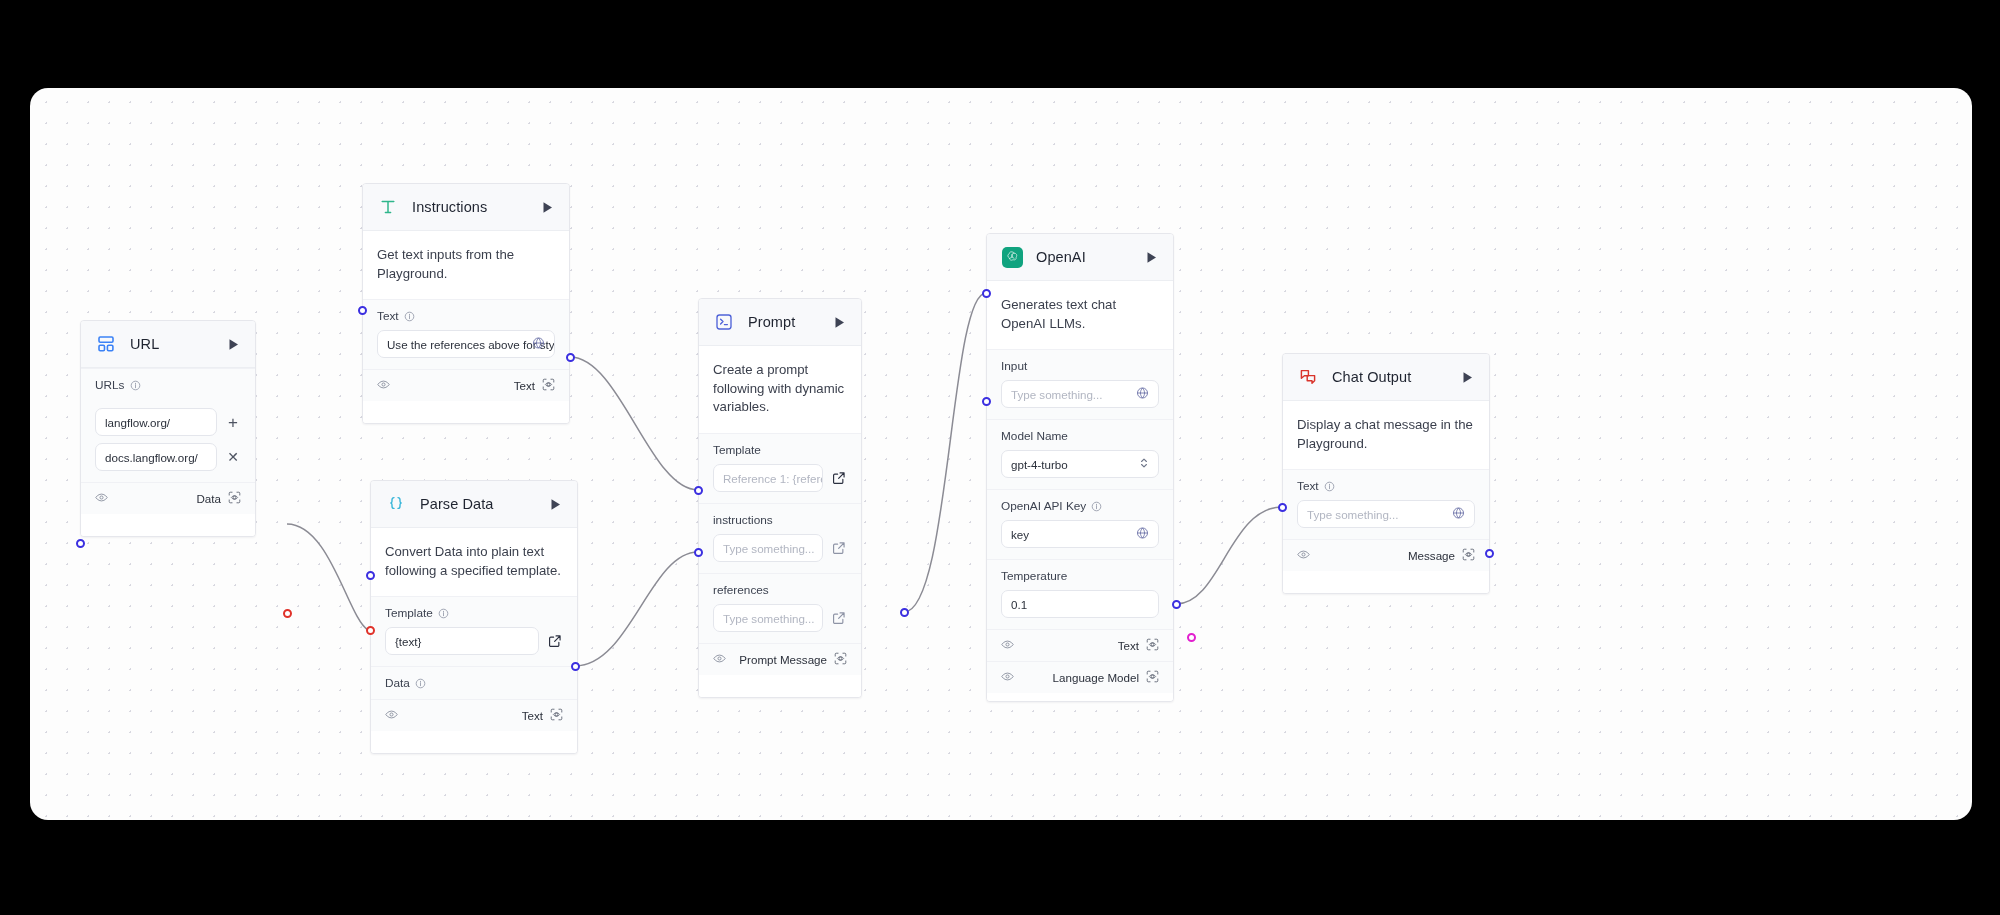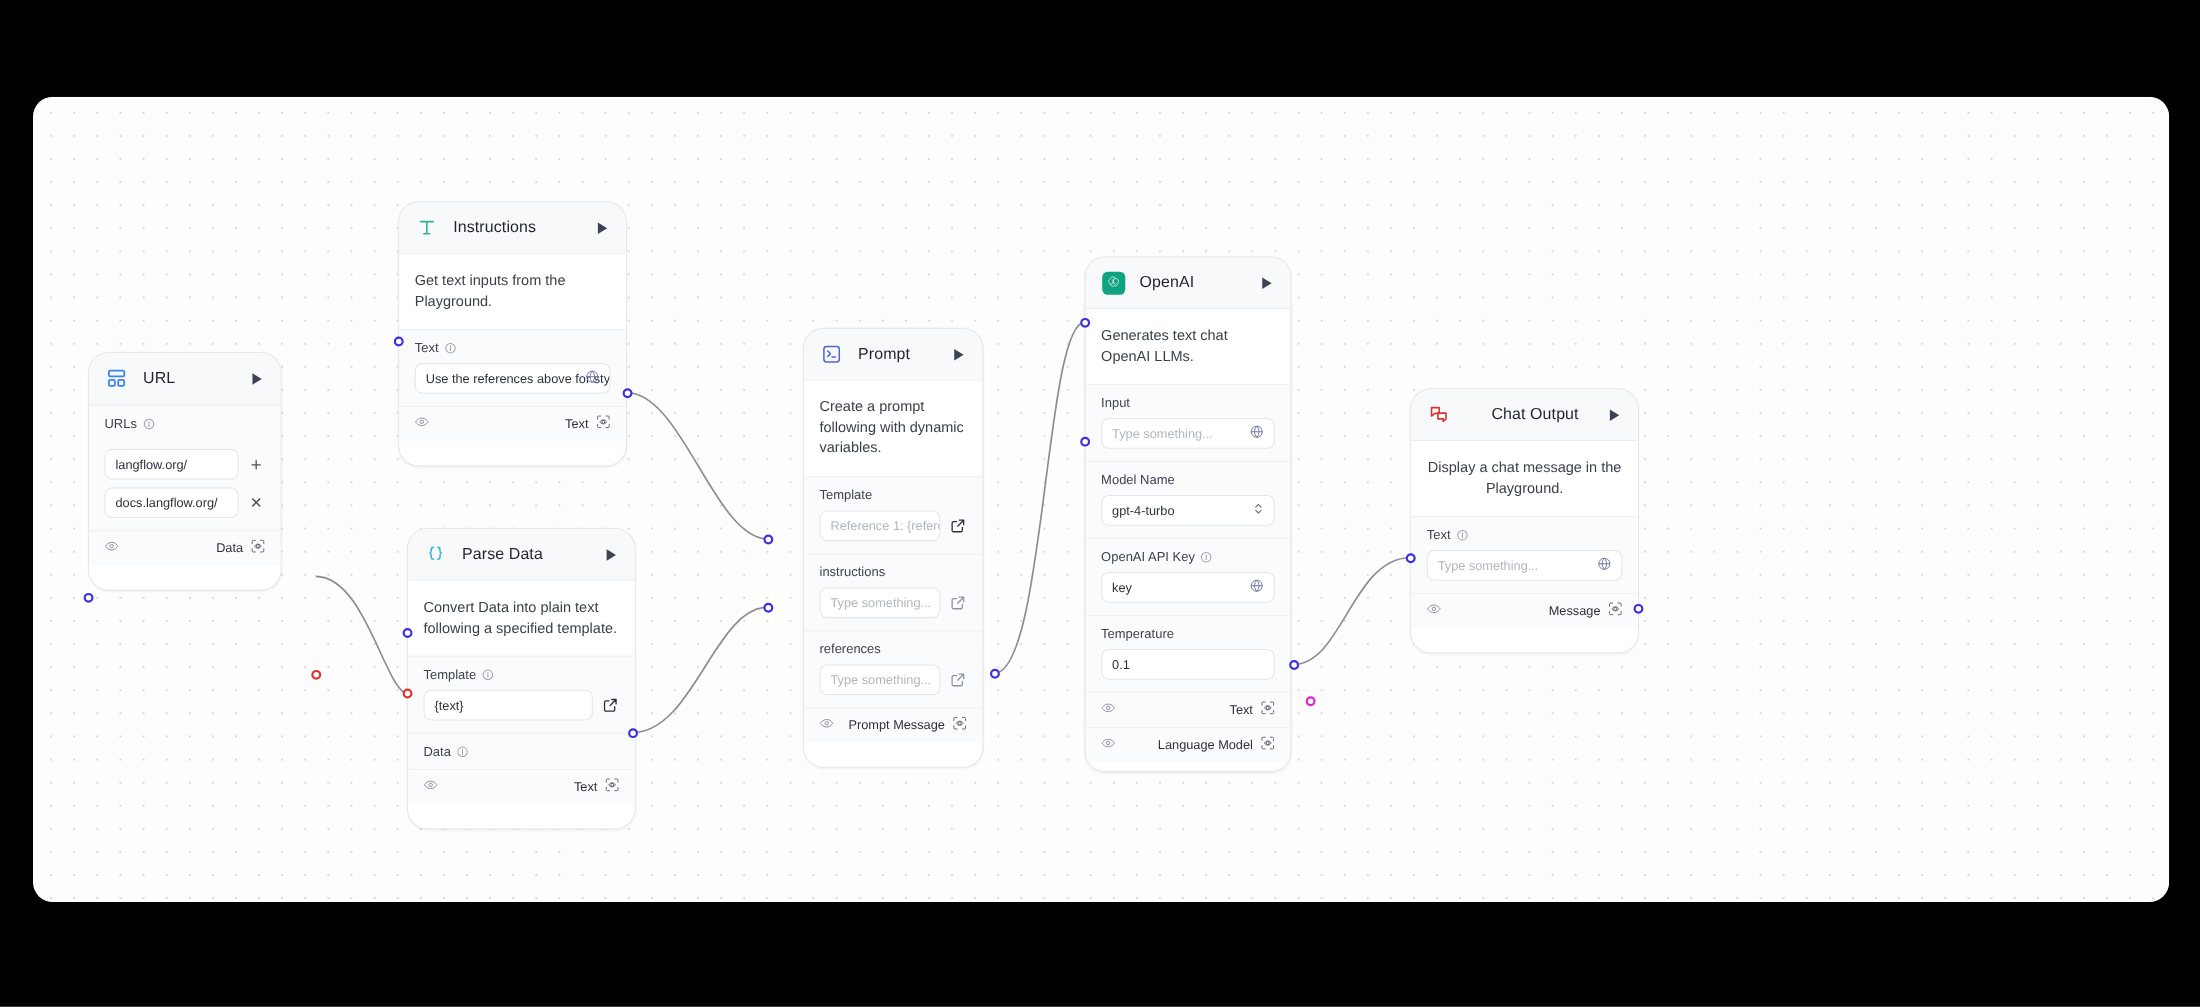--- a/index.html
+++ b/index.html
@@ -23,21 +23,21 @@
     border-radius: 18px;
     overflow: hidden;
   }
 
   #edges { position: absolute; left: 0; top: 0; width: 1942px; height: 732px; pointer-events: none; }
 
   .node {
     position: absolute;
     background: #ffffff;
     border: 1px solid #e6e7ec;
-    border-radius: 19px;
+    border-radius: 4px;
     box-shadow: 0 1px 2px rgba(16,24,40,.05);
     overflow: hidden;
   }
 
   .node-header {
     display: flex; align-items: center;
     height: 47px;
     padding: 0 14px;
     background: #f8f9fb;
     border-bottom: 1px solid #eceef2;
@@ -318,21 +318,21 @@
             <path d="M4.2 8s1.5-2.3 3.8-2.3S11.8 8 11.8 8s-1.5 2.3-3.8 2.3S4.2 8 4.2 8z"></path>
         </svg>
       </span>
     </div>
     <div class="node-tail"></div>
   </div>
   <div class="handle" style="left:336px; top:483px;"></div>
   <div class="handle red" style="left:336px; top:538px;"></div>
   <div class="handle" style="left:541px; top:574px;"></div>
 
-  <div class="node" id="node-prompt" style="left:668px; top:210px; width:164px;margin-left:32px;">
+  <div class="node" id="node-prompt" style="left:668px; top:210px; width:164px;">
     <div class="node-header">
       <span class="node-icon">
         <svg width="18" height="18" viewBox="0 0 18 18" fill="none" stroke="#4f63d8" stroke-width="1.35" stroke-linecap="round" stroke-linejoin="round">
           <rect x="2" y="2" width="14" height="14" rx="2.4"></rect>
             <path d="M5.6 6.2 8 8.6l-2.4 2.4M9.4 11.6h3"></path>
         </svg>
       </span>
       <span class="node-title">Prompt</span>
       <span class="play-btn">
         <svg width="13" height="13" viewBox="0 0 13 13">
@@ -516,21 +516,21 @@
         </svg>
       </span>
     </div>
     <div class="node-tail" style="height:8px;"></div>
   </div>
   <div class="handle" style="left:952px; top:201px;"></div>
   <div class="handle" style="left:952px; top:309px;"></div>
   <div class="handle" style="left:1142px; top:512px;"></div>
   <div class="handle magenta" style="left:1157px; top:545px;"></div>
 
-  <div class="node" id="node-chat-output" style="left:1252px; top:265px; width:208px;text-align:center;">
+  <div class="node" id="node-chat-output" style="left:1252px; top:265px; width:208px;">
     <div class="node-header">
       <span class="node-icon">
         <svg width="18" height="18" viewBox="0 0 18 18" fill="none" stroke="#d9342b" stroke-width="1.45" stroke-linejoin="round" stroke-linecap="round">
           <path d="M2.4 2.6h7v5.2h-4l-3 2.4z"></path>
           <path d="M8.2 7.6h7.4v5.2l-2.6 2.4v-2.4h-4.8z"></path>
         </svg>
       </span>
       <span class="node-title">Chat Output</span>
       <span class="play-btn">
         <svg width="13" height="13" viewBox="0 0 13 13">

